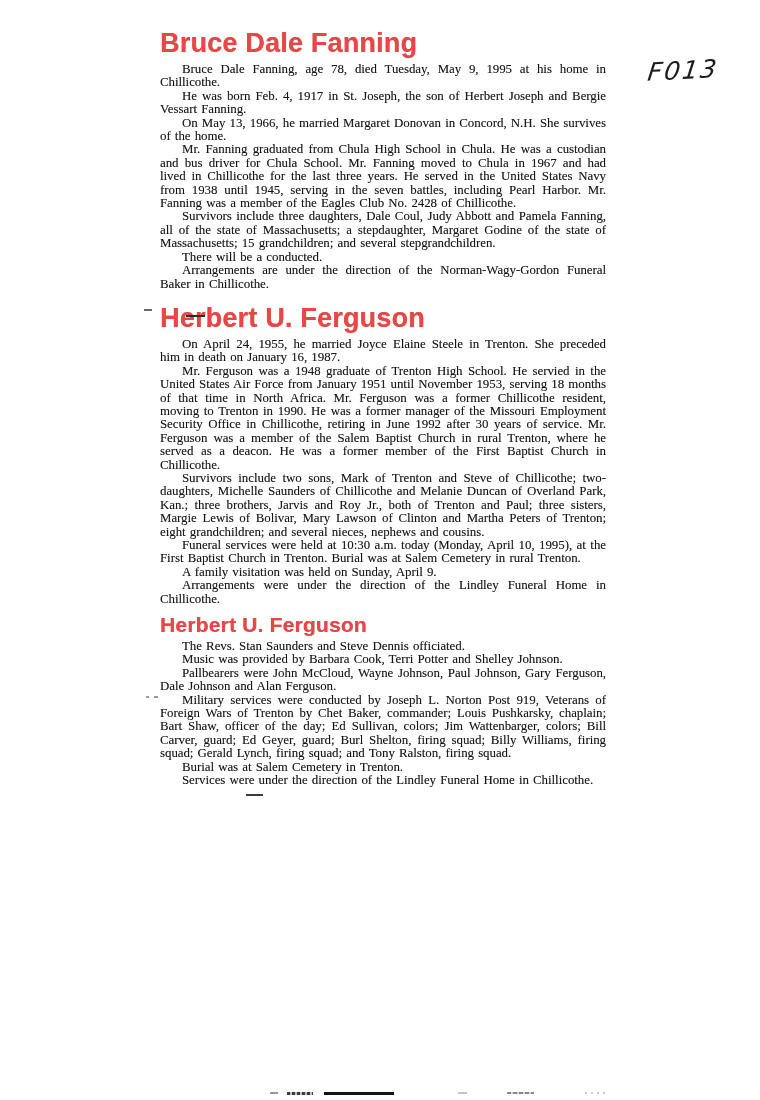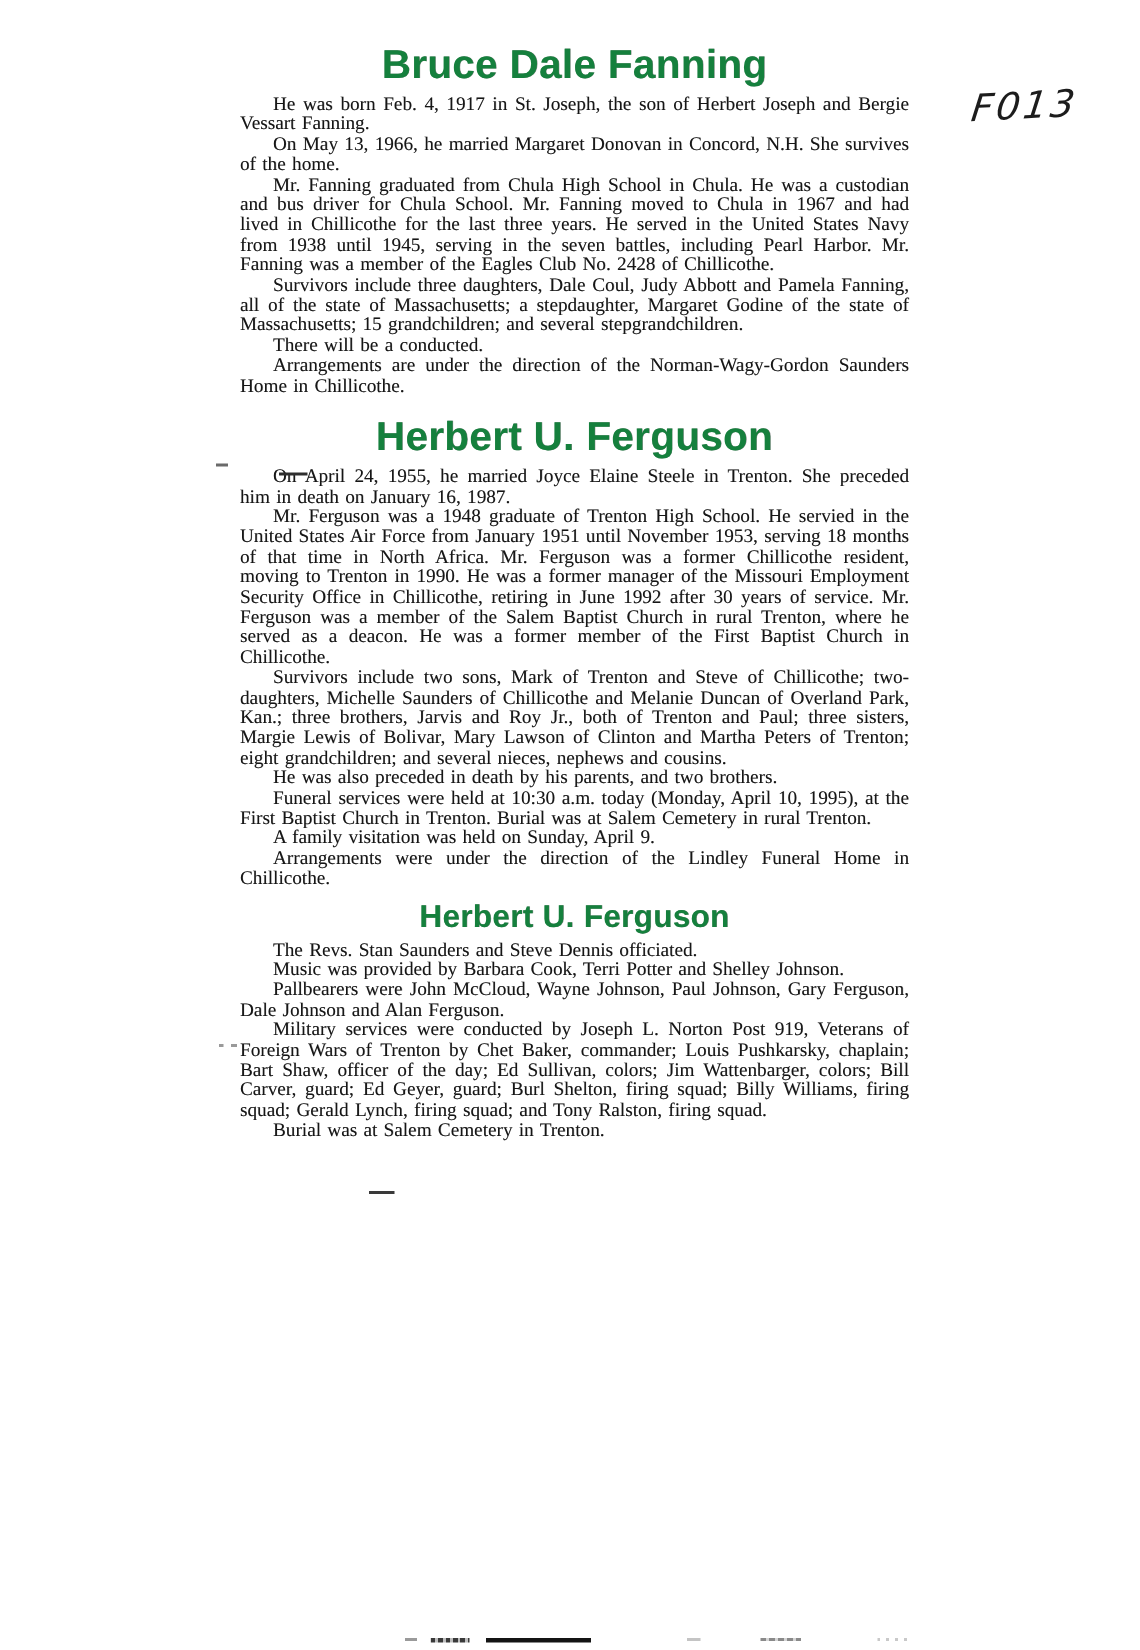--- a/index.html
+++ b/index.html
@@ -14,22 +14,22 @@
 
   .column {
     position: absolute;
     left: 160px; top: 30px;
     width: 446px;
   }
 
   h1.obit-title {
     font-family: "Liberation Sans", sans-serif;
     font-weight: bold;
-    text-align: center;
-    color: #15803d;
+    text-align: left;
+    color: #ef4444;
     letter-spacing: 0.2px;
     line-height: 1;
     text-shadow: 0.3px 0.3px 0 rgba(0,0,0,0.45);
   }
   .sec-1 h1.obit-title { font-size: 27px; margin: 0 0 6px 0; }
   .sec-2 h1.obit-title { font-size: 27px; margin: 14px 0 6px 0; }
   .sec-3 h1.obit-title { font-size: 21px; margin: 8px 0 5px 0; }
 
   p.obit-para {
     margin: 0;
@@ -78,46 +78,47 @@
 <body>
 
 <div class="page">
 
   <div class="handwritten">F013</div>
 
   <div class="column">
 
     <section class="sec-1">
       <h1 class="obit-title">Bruce Dale Fanning</h1>
+      <p class="obit-para">Bruce Dale Fanning, age 78, died Tuesday, May 9, 1995 at his home in Chillicothe.</p>
       <p class="obit-para">He was born Feb. 4, 1917 in St. Joseph, the son of Herbert Joseph and Bergie Vessart Fanning.</p>
       <p class="obit-para">On May 13, 1966, he married Margaret Donovan in Concord, N.H. She survives of the home.</p>
       <p class="obit-para">Mr. Fanning graduated from Chula High School in Chula. He was a custodian and bus driver for Chula School. Mr. Fanning moved to Chula in 1967 and had lived in Chillicothe for the last three years. He served in the United States Navy from 1938 until 1945, serving in the seven battles, including Pearl Harbor. Mr. Fanning was a member of the Eagles Club No. 2428 of Chillicothe.</p>
       <p class="obit-para">Survivors include three daughters, Dale Coul, Judy Abbott and Pamela Fanning, all of the state of Massachusetts; a stepdaughter, Margaret Godine of the state of Massachusetts; 15 grandchildren; and several stepgrandchildren.</p>
       <p class="obit-para">There will be a conducted.</p>
-      <p class="obit-para">Arrangements are under the direction of the Norman-Wagy-Gordon Saunders Home in Chillicothe.</p>
+      <p class="obit-para">Arrangements are under the direction of the Norman-Wagy-Gordon Funeral Baker in Chillicothe.</p>
     </section>
 
     <section class="sec-2">
       <h1 class="obit-title">Herbert U. Ferguson</h1>
       <p class="obit-para">On April 24, 1955, he married Joyce Elaine Steele in Trenton. She preceded him in death on January 16, 1987.</p>
       <p class="obit-para">Mr. Ferguson was a 1948 graduate of Trenton High School. He servied in the United States Air Force from January 1951 until November 1953, serving 18 months of that time in North Africa. Mr. Ferguson was a former Chillicothe resident, moving to Trenton in 1990. He was a former manager of the Missouri Employment Security Office in Chillicothe, retiring in June 1992 after 30 years of service. Mr. Ferguson was a member of the Salem Baptist Church in rural Trenton, where he served as a deacon. He was a former member of the First Baptist Church in Chillicothe.</p>
       <p class="obit-para">Survivors include two sons, Mark of Trenton and Steve of Chillicothe; two-daughters, Michelle Saunders of Chillicothe and Melanie Duncan of Overland Park, Kan.; three brothers, Jarvis and Roy Jr., both of Trenton and Paul; three sisters, Margie Lewis of Bolivar, Mary Lawson of Clinton and Martha Peters of Trenton; eight grandchildren; and several nieces, nephews and cousins.</p>
-      <p class="obit-para">He was also preceded in death by his parents, and two brothers.</p>
       <p class="obit-para">Funeral services were held at 10:30 a.m. today (Monday, April 10, 1995), at the First Baptist Church in Trenton. Burial was at Salem Cemetery in rural Trenton.</p>
       <p class="obit-para">A family visitation was held on Sunday, April 9.</p>
       <p class="obit-para">Arrangements were under the direction of the Lindley Funeral Home in Chillicothe.</p>
     </section>
 
     <section class="sec-3">
       <h1 class="obit-title">Herbert U. Ferguson</h1>
       <p class="obit-para">The Revs. Stan Saunders and Steve Dennis officiated.</p>
       <p class="obit-para">Music was provided by Barbara Cook, Terri Potter and Shelley Johnson.</p>
       <p class="obit-para">Pallbearers were John McCloud, Wayne Johnson, Paul Johnson, Gary Ferguson, Dale Johnson and Alan Ferguson.</p>
       <p class="obit-para">Military services were conducted by Joseph L. Norton Post 919, Veterans of Foreign Wars of Trenton by Chet Baker, commander; Louis Pushkarsky, chaplain; Bart Shaw, officer of the day; Ed Sullivan, colors; Jim Wattenbarger, colors; Bill Carver, guard; Ed Geyer, guard; Burl Shelton, firing squad; Billy Williams, firing squad; Gerald Lynch, firing squad; and Tony Ralston, firing squad.</p>
       <p class="obit-para">Burial was at Salem Cemetery in Trenton.</p>
+      <p class="obit-para">Services were under the direction of the Lindley Funeral Home in Chillicothe.</p>
     </section>
 
   </div>
 
   <div class="mark mark-dash-left"></div>
   <div class="mark mark-underline-1"></div>
   <div class="mark mark-dot-a"></div>
   <div class="mark mark-dot-b"></div>
   <div class="mark mark-underline-2"></div>
 

